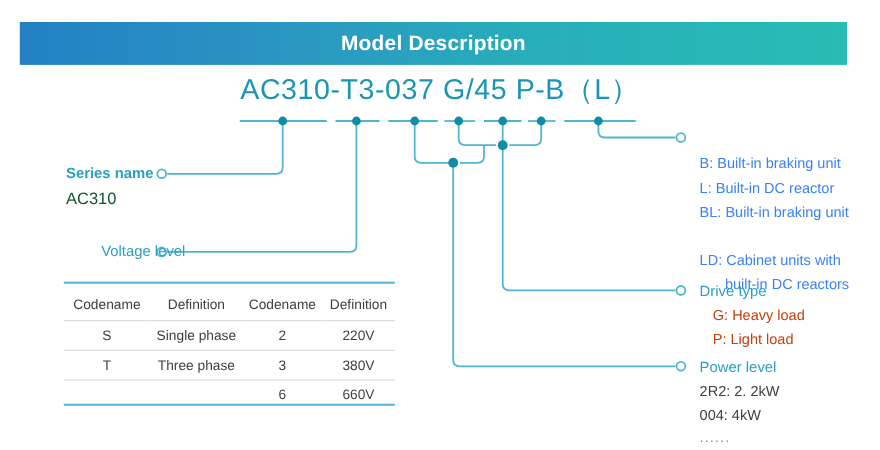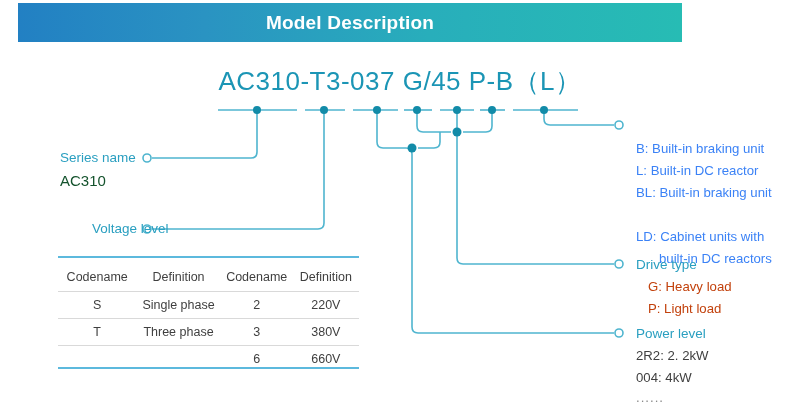--- a/index.html
+++ b/index.html
@@ -6,21 +6,21 @@
   body{
     width:800px;height:409px;
     background:#ffffff;
     font-family:"Liberation Sans", sans-serif;
     overflow:hidden;
   }
   #root{position:relative;width:800px;height:409px;}
 
   
   .header-bar{
-    position:absolute;left:18px;top:3px;width:664px;height:39px;
+    position:absolute;left:18px;top:20px;width:752px;height:39px;
     background:linear-gradient(90deg,#2280c3 0%,#2a93c2 28%,#28aebb 62%,#27bcb4 100%);
   }
   .header-title{
     position:absolute;left:0;top:0;width:100%;height:39px;
     display:flex;align-items:center;justify-content:center;
     color:#ffffff;font-size:19px;font-weight:bold;letter-spacing:.2px;
   }
 
   
   .model-string{
@@ -30,21 +30,21 @@
   }
 
   
   .wires{position:absolute;left:0;top:0;width:800px;height:409px;}
 
   
   .lbl{position:absolute;white-space:nowrap;}
   .lbl-title{color:#2a9fc0;font-size:13.5px;}
   .lbl-sub{color:#14532d;font-size:15px;}
 
-  #series-name-label{left:60px;top:150px;}
+  #series-name-label{left:60px;top:150px;font-weight:bold;}
   #series-name-value{left:60px;top:172px;}
   #voltage-level-label{left:60px;top:221px;margin-left:32px;}
 
   
   #integrated-accessories-label{left:636px;top:119px;}
   .acc-line{position:absolute;left:636px;color:#3b82f6;font-size:13.2px;white-space:nowrap;}
   .acc-line.indent{left:659px;}
 
   #drive-type-label{left:636px;top:257px;}
   .drv-line{position:absolute;left:636px;color:#c2410c;font-size:13.2px;white-space:nowrap;margin-left:12px;}

